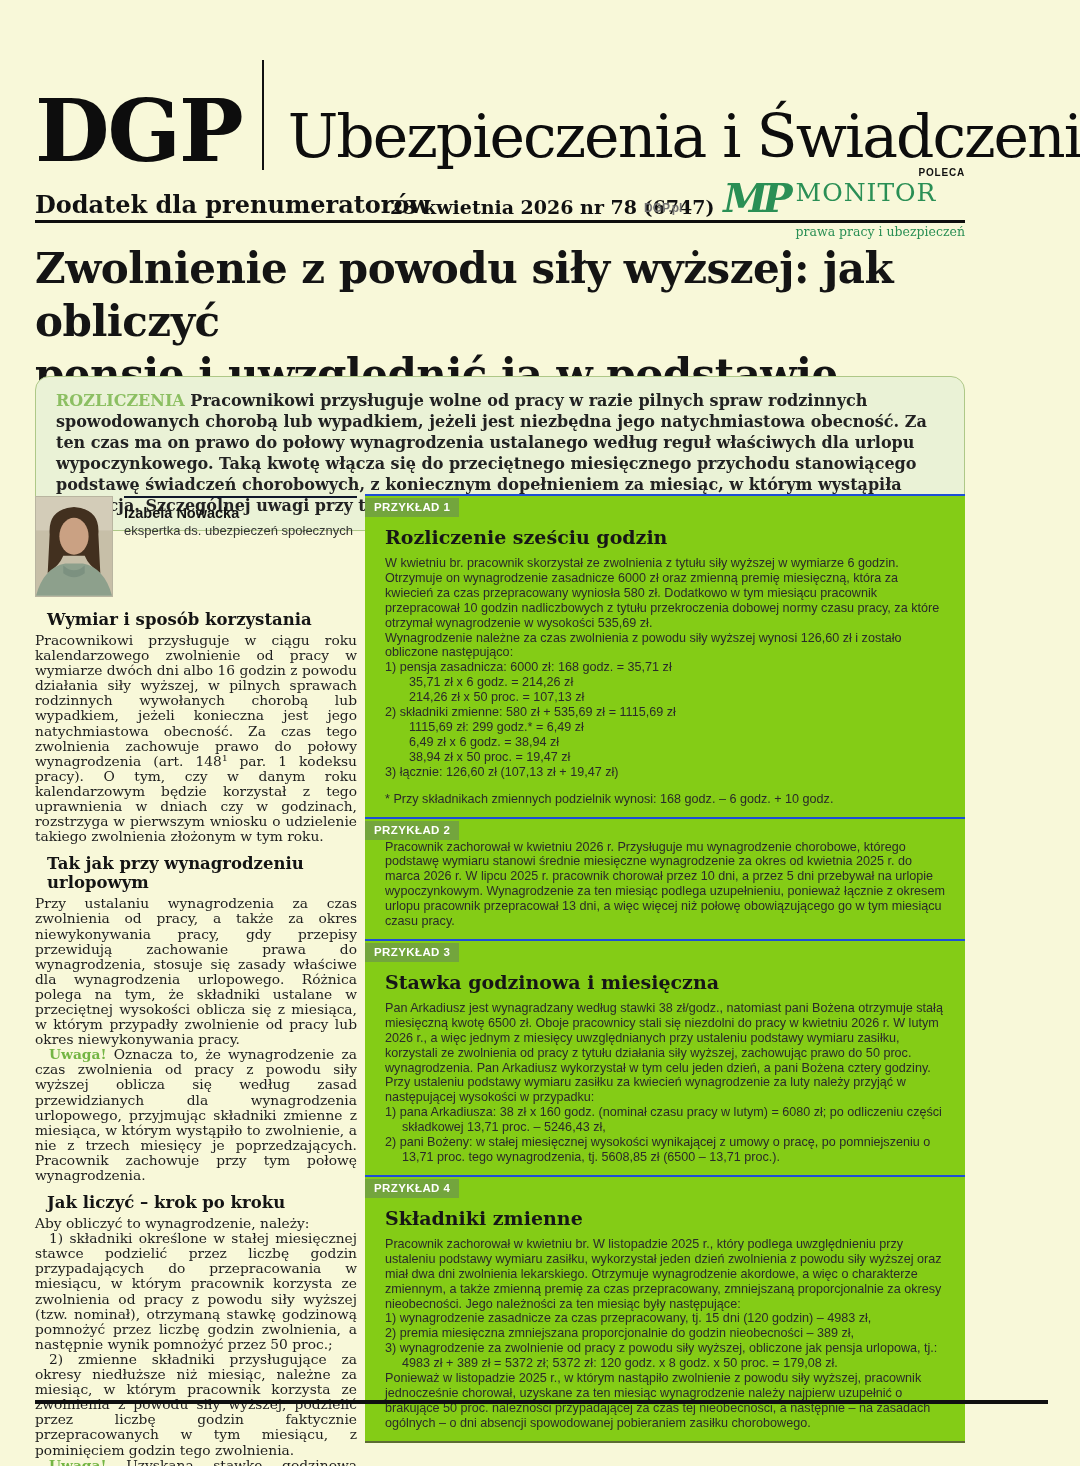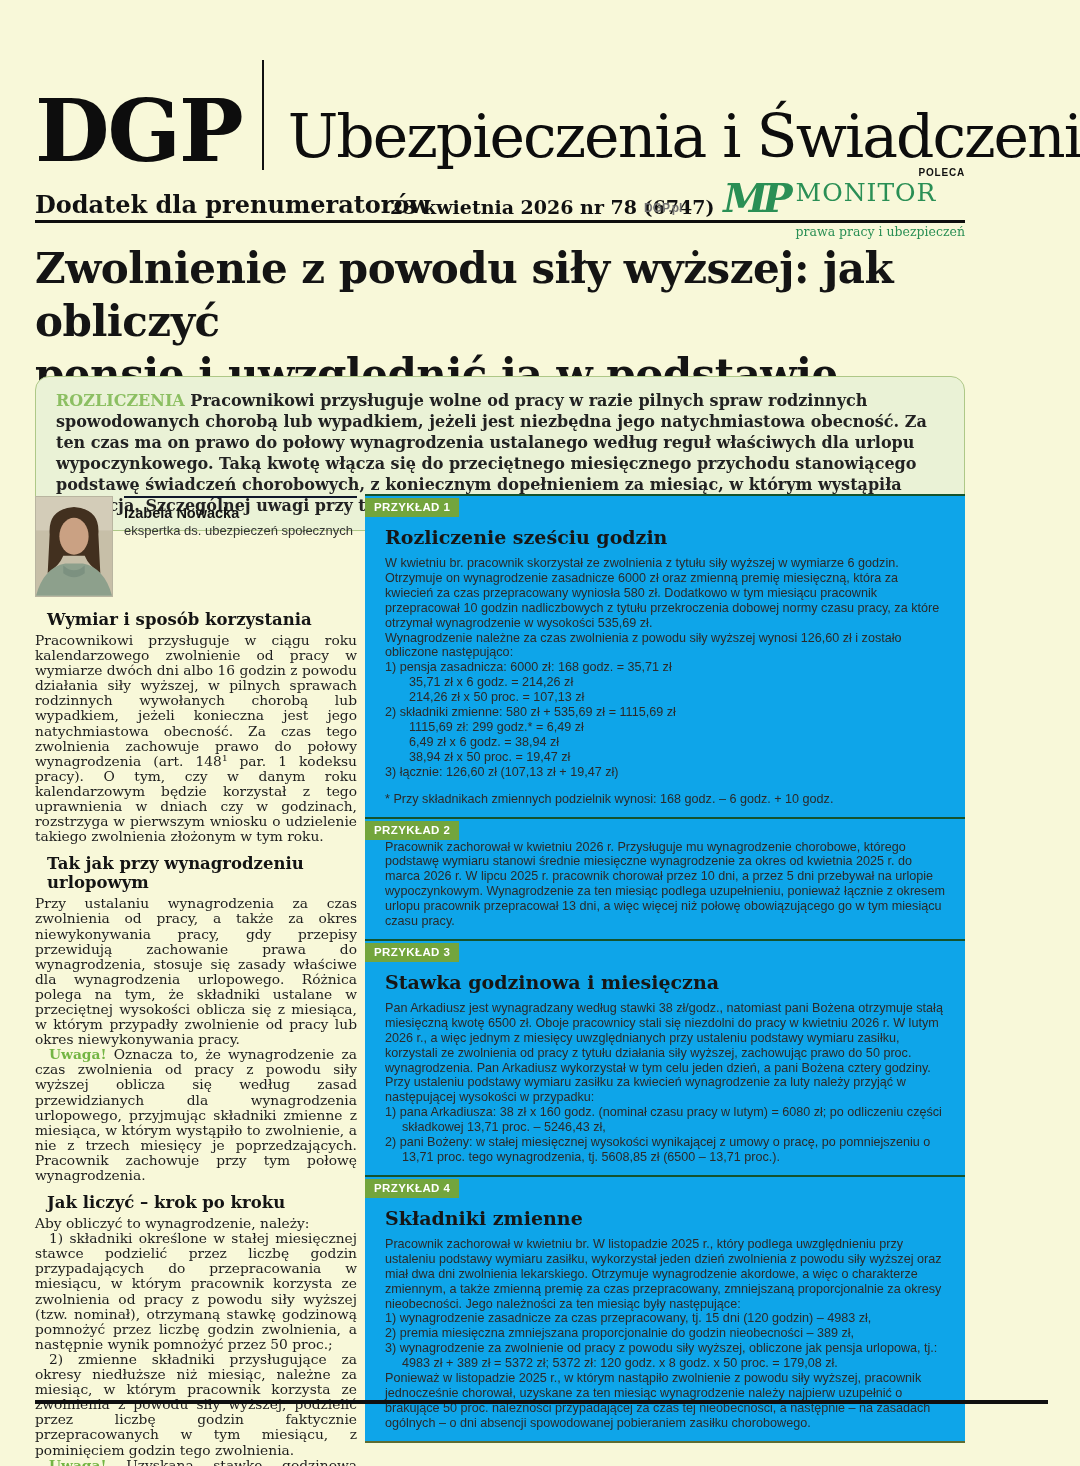--- a/index.html
+++ b/index.html
@@ -41,21 +41,21 @@
   .author-name { font-size:14.5px; font-weight:bold; color:#141414; }
   .author-role { font-size:13px; color:#333; margin-top:2px; }
 
   
   .section-heading { font-size:16.5px; font-weight:bold; color:#141414; margin:10px 12px 4px; }
   .para { font-size:13.8px; line-height:15.1px; color:#1d1d1d; text-align:justify; }
   .para.indent { text-indent:14px; }
   .green { color:#74b544; font-weight:bold; }
 
   
-  .example { background:#0ea5e9; border-top:2px solid #14532d; padding-bottom:10px; }
+  .example { background:#84cc16; border-top:2px solid #1d4ed8; padding-bottom:10px; }
   .example:last-child { border-bottom:2px solid #5d6d33; }
   .ex-tag { display:inline-block; background:#73a53d; color:#fff; font-family:"Liberation Sans",sans-serif; font-size:11.5px; font-weight:bold; letter-spacing:0.4px; padding:3px 9px 4px; }
   .ex-inner { padding:0 20px; }
   .ex-title { font-size:19px; font-weight:bold; color:#161616; margin:9px 0 8px; }
   .ex-body { font-family:"Liberation Sans",sans-serif; font-size:12.6px; line-height:14.9px; color:#2a2a2a; }
   .ex-body .item { padding-left:17px; text-indent:-17px; }
   .ex-body .l1 { padding-left:24px; }
   .ex-body .gap { height:12px; }
 
   .bottom-rule { position:absolute; top:1400px; left:35px; width:1013px; height:4px; background:#101010; }

